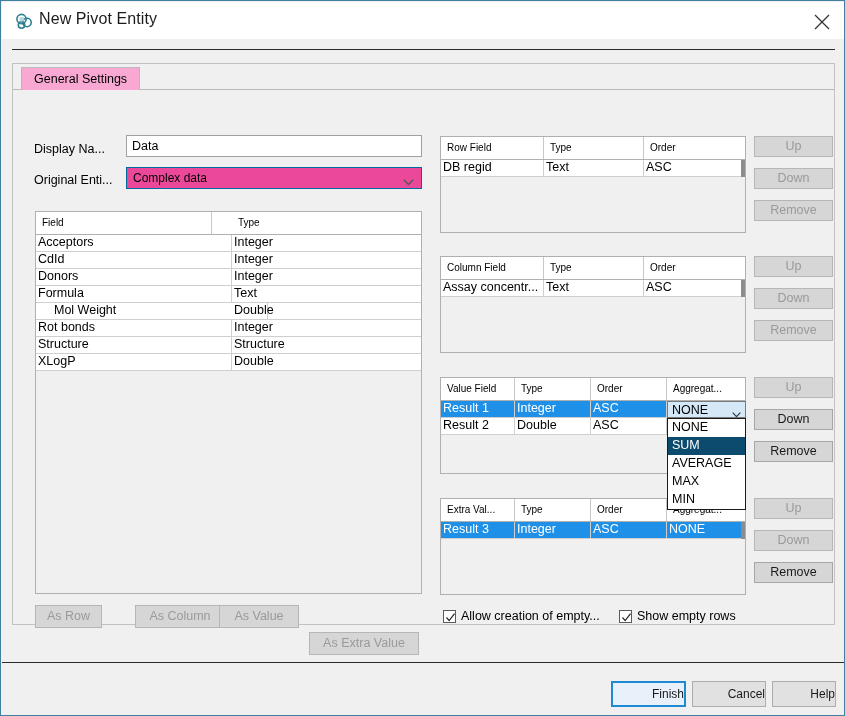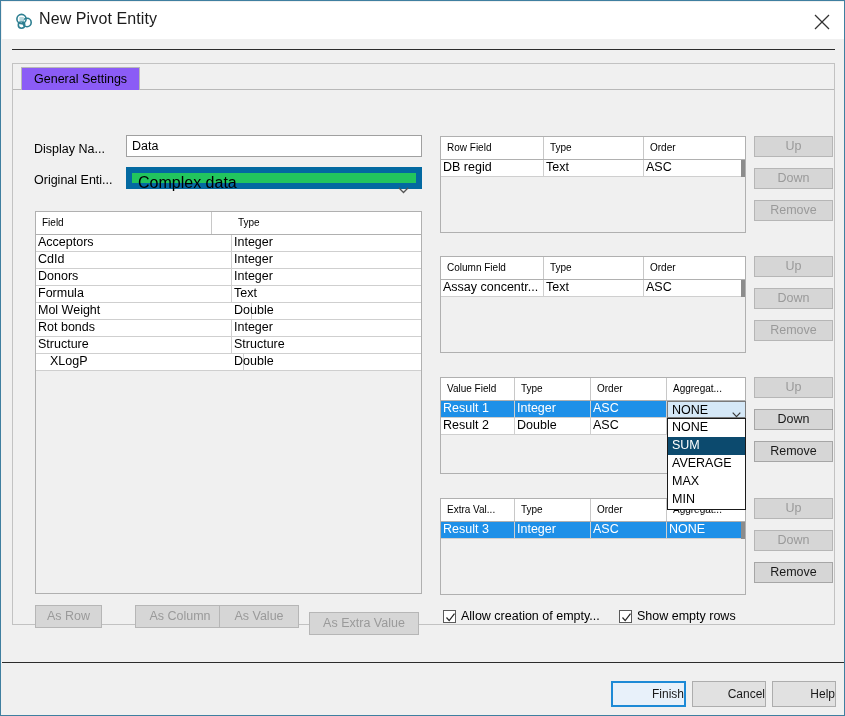--- a/index.html
+++ b/index.html
@@ -75,21 +75,21 @@
     border-bottom: 1px solid #b8b8b8;
     box-sizing: border-box;
   }
   .tab {
     position: absolute;
     left: 8px; top: 3px;
     height: 24px;
     padding: 0 12px;
     line-height: 23px;
     font-size: 12.5px;
-    background: #8b5cf6;
+    background: #f9a8d4;
     border: 1px solid #b8b8b8;
     border-bottom: none;
     box-sizing: border-box;
     cursor: default;
   }
   .tabpanel {
     position: absolute;
     left: 0; top: 26px;
     width: 821px; height: 534px;
     background: #f0f0f0;
@@ -110,23 +110,23 @@
     font-family: "Liberation Sans", sans-serif;
     font-size: 12.5px;
     color: #000;
     padding: 0 5px;
     line-height: 20px;
     outline: none;
   }
   .combo {
     position: absolute;
     box-sizing: border-box;
-    background: #22c55e;
-    border: 6px solid #0369a1;
-    font-size: 16px;
+    background: #ec4899;
+    border: 1px solid #0369a1;
+    font-size: 12px;
     cursor: default;
   }
   .combo .combo-text {
     position: absolute;
     left: 6px; top: 0;
     line-height: 20px;
     white-space: nowrap;
   }
   .combo .chev {
     position: absolute;
@@ -363,43 +363,43 @@
           </div>
           <div class="row">
             <span class="cell" style="left:0; width:196px;">Donors</span>
             <span class="cell last" style="left:196px; width:191px;">Integer</span>
           </div>
           <div class="row">
             <span class="cell" style="left:0; width:196px;">Formula</span>
             <span class="cell last" style="left:196px; width:191px;">Text</span>
           </div>
           <div class="row">
-            <span class="cell" style="left:0; width:216px;">Mol Weight</span>
+            <span class="cell" style="left:16px; width:216px;">Mol Weight</span>
             <span class="cell last" style="left:196px; width:191px;">Double</span>
           </div>
           <div class="row">
             <span class="cell" style="left:0; width:196px;">Rot bonds</span>
             <span class="cell last" style="left:196px; width:191px;">Integer</span>
           </div>
           <div class="row">
             <span class="cell" style="left:0; width:196px;">Structure</span>
             <span class="cell last" style="left:196px; width:191px;">Structure</span>
           </div>
           <div class="row">
-            <span class="cell" style="left:12px; width:196px;">XLogP</span>
+            <span class="cell" style="left:0; width:196px;">XLogP</span>
             <span class="cell last" style="left:196px; width:191px;">Double</span>
           </div>
         </div>
         <div class="filler" style="top:159px; height:222px;"></div>
       </div>
 
       <div class="btn dis" style="left:22px; top:515px; width:67px; height:23px; line-height:21px;">As Row</div>
       <div class="btn dis" style="left:106px; top:515px; width:90px; height:23px; line-height:21px;margin-left:16px;">As Column</div>
       <div class="btn dis" style="left:206px; top:515px; width:80px; height:23px; line-height:21px;">As Value</div>
-      <div class="btn dis" style="left:296px; top:522px; width:110px; height:23px; line-height:21px;">As Extra Value</div>
+      <div class="btn dis" style="left:296px; top:542px; width:110px; height:23px; line-height:21px;">As Extra Value</div>
 
       <div class="tbl" style="left:427px; top:46px; width:306px; height:97px;">
         <div class="hdr">
           <div class="hc" style="left:0; width:103px;">Row Field</div>
           <div class="hc" style="left:103px; width:100px;">Type</div>
           <div class="hc last" style="left:203px; width:103px;">Order</div>
         </div>
         <div class="rows">
           <div class="row">
             <span class="cell" style="left:0; width:103px;">DB regid</span>

